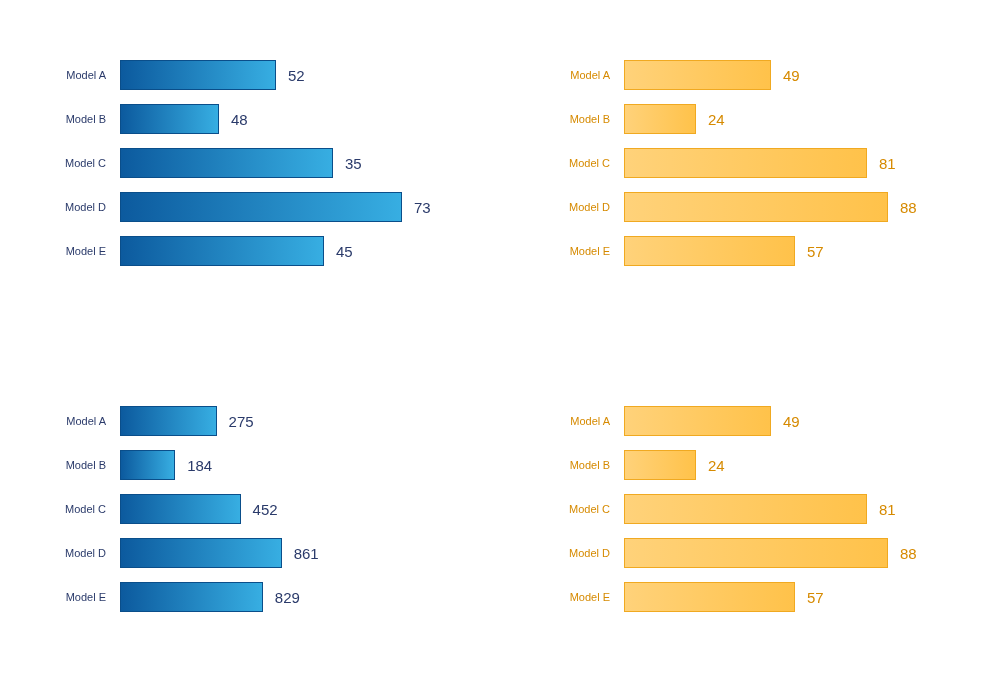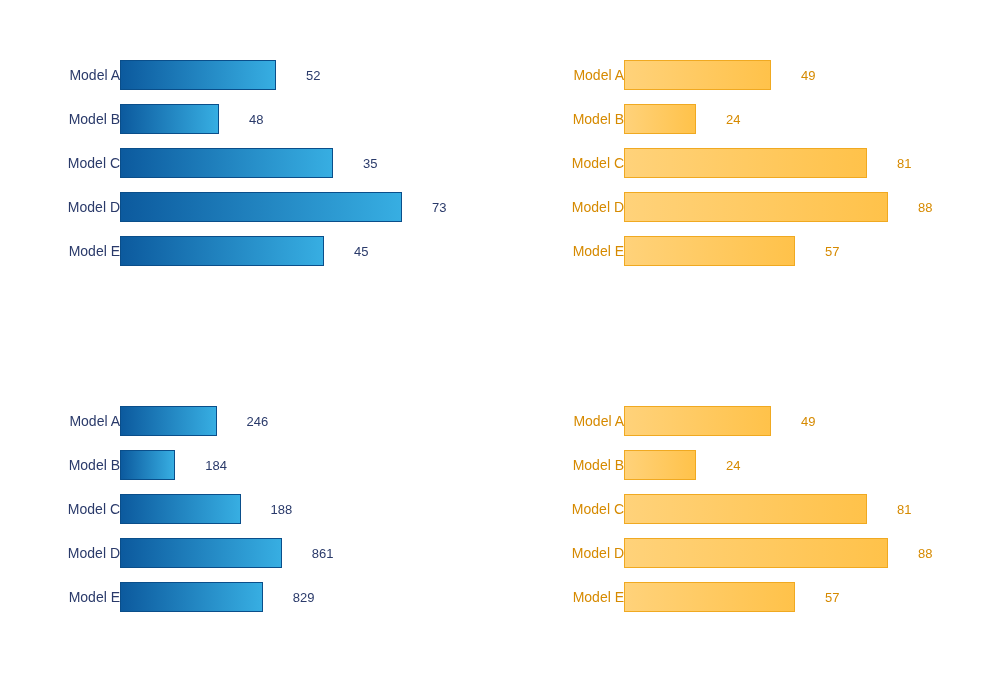--- a/index.html
+++ b/index.html
@@ -17,21 +17,22 @@
   }
   .row {
     display: flex;
     align-items: center;
     height: 30px;
     margin-bottom: 14px;
   }
   .cat-label {
     width: 80px;
     text-align: right;
-    font-size: 14px;
+    font-size: 11px;
+    padding-right: 14px;
     white-space: nowrap;
   }
   .bar-wrap {
     flex: 0 0 auto;
     height: 30px;
     position: relative;
   }
   .bar {
     height: 100%;
     border: 1px solid;
@@ -39,22 +40,22 @@
   }
   .bar.blue {
     background: linear-gradient(to right, #0c5a9e, #37aee2);
     border-color: #0a4e8a;
   }
   .bar.orange {
     background: linear-gradient(to right, #ffd27a, #ffc24a);
     border-color: #f0a921;
   }
   .val-label {
-    font-size: 13px;
-    padding-left: 30px;
+    font-size: 15px;
+    padding-left: 12px;
     white-space: nowrap;
   }
   .blue-text { color: #2a3a6a; }
   .orange-text { color: #d68a00; }
 </style>
 </head>
 <body>
 
 <div class="grid">
 
@@ -133,35 +134,35 @@
       <span class="val-label orange-text">57</span>
     </div>
   </div>
 
   <div class="panel">
     <div class="row">
       <span class="cat-label blue-text">Model A</span>
       <div class="bar-wrap">
           <div class="bar blue" style="width: 96.6px;"></div>
         </div>
-      <span class="val-label blue-text">246</span>
+      <span class="val-label blue-text">275</span>
     </div>
     <div class="row">
       <span class="cat-label blue-text">Model B</span>
       <div class="bar-wrap">
           <div class="bar blue" style="width: 55.2px;"></div>
         </div>
       <span class="val-label blue-text">184</span>
     </div>
     <div class="row">
       <span class="cat-label blue-text">Model C</span>
       <div class="bar-wrap">
           <div class="bar blue" style="width: 120.6px;"></div>
         </div>
-      <span class="val-label blue-text">188</span>
+      <span class="val-label blue-text">452</span>
     </div>
     <div class="row">
       <span class="cat-label blue-text">Model D</span>
       <div class="bar-wrap">
           <div class="bar blue" style="width: 161.7px;"></div>
         </div>
       <span class="val-label blue-text">861</span>
     </div>
     <div class="row">
       <span class="cat-label blue-text">Model E</span>

